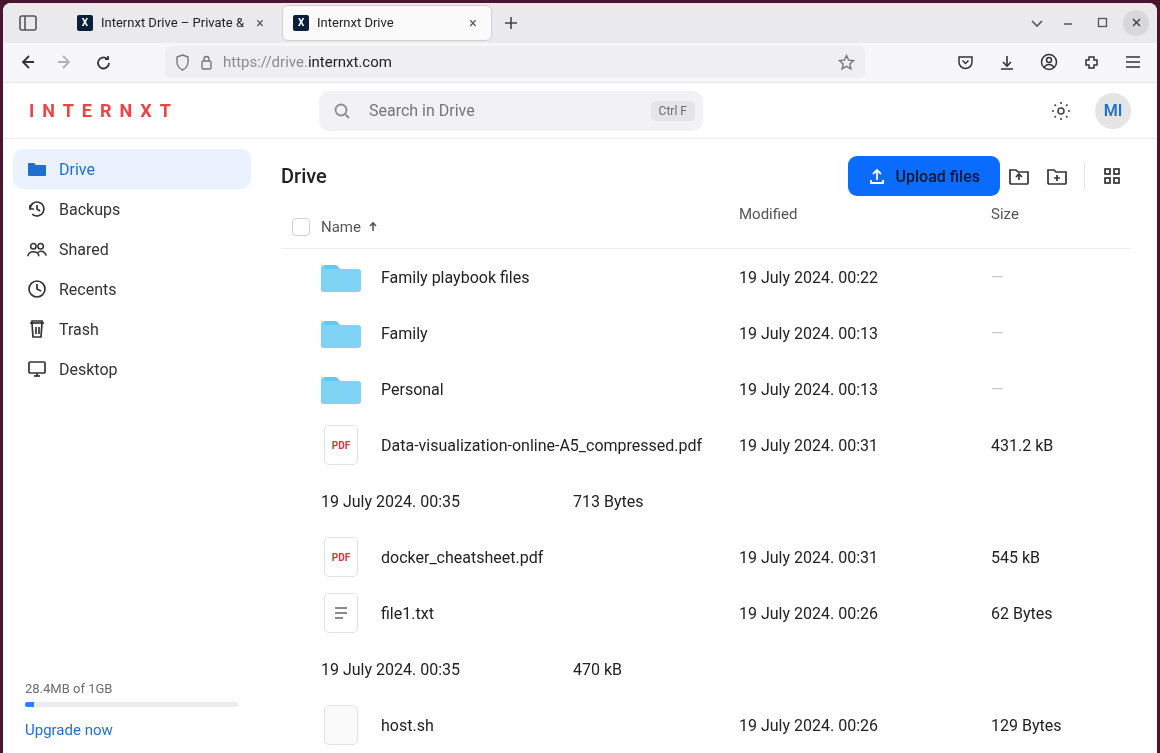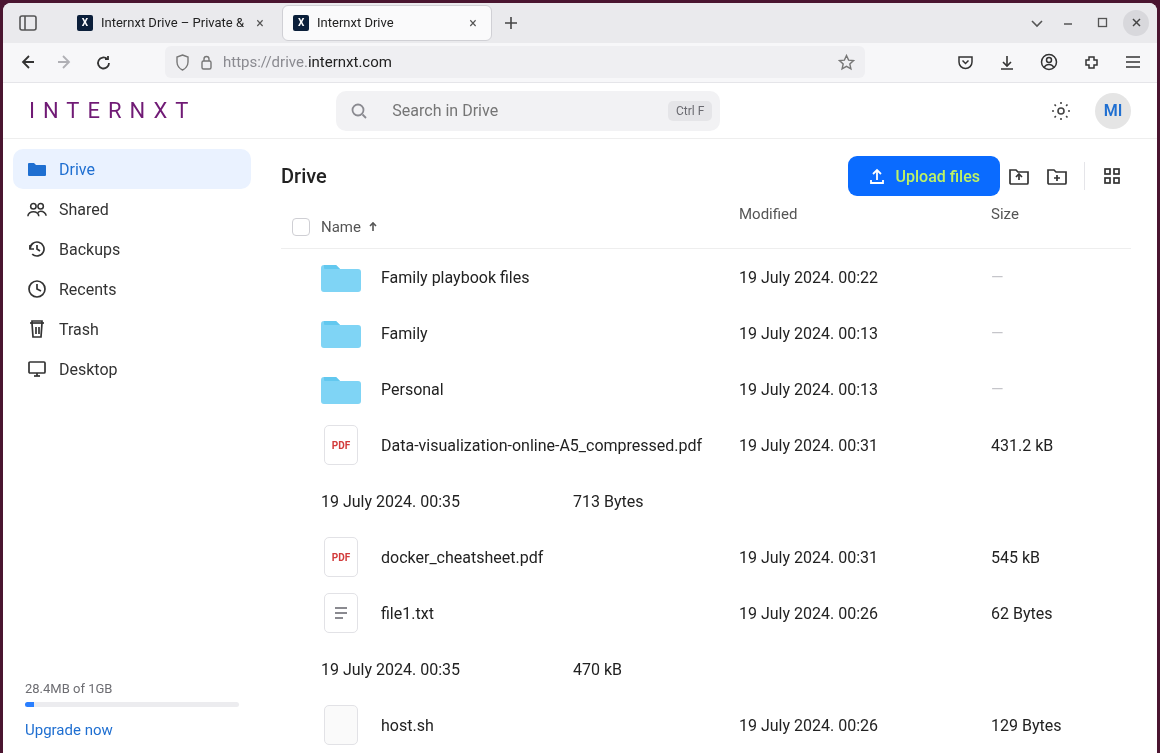--- a/index.html
+++ b/index.html
@@ -27,22 +27,22 @@
   .navbtn { width:28px; height:28px; display:flex; align-items:center; justify-content:center; color:#333; border-radius:4px; }
   .navbtn.disabled { color:#b0b0b5; }
   .urlbar { flex:1; height:32px; background:#efeff2; border-radius:6px; display:flex; align-items:center; padding:0 10px; gap:10px; max-width:700px; margin:0 auto; }
   .urltext { flex:1; font-size:15px; color:#8a8a90; }
   .urltext .strong { color:#222; }
   .urlicons-right { display:flex; gap:14px; align-items:center; margin-left:auto; color:#444; }
 
   
   .app { flex:1; display:flex; flex-direction:column; background:#fff; }
   .app-header { height:56px; display:flex; align-items:center; padding:0 26px; gap:20px; border-bottom:1px solid #eee; }
-  .brand { font-size:22px; letter-spacing:8px; font-weight:400; color:#701a75; }
-  .searchwrap { margin-left: 120px; width:384px; height:40px; background:#f2f2f4; border-radius:10px; display:flex; align-items:center; padding:0 8px 0 14px; gap:24px; }
+  .brand { font-size:18px; letter-spacing:8px; font-weight:700; color:#ef4444; }
+  .searchwrap { margin-left: 120px; width:384px; height:40px; background:#f2f2f4; border-radius:10px; display:flex; align-items:center; padding:0 8px 0 14px; gap:18px; }
   .searchwrap input { flex:1; border:none; background:transparent; font-size:16px; color:#333; outline:none; }
   .kbd { background:#e5e5e8; color:#6a6a70; font-size:12px; padding:3px 8px; border-radius:5px; }
   .app-header-spacer { flex:1; }
   .gear { width:28px; height:28px; display:flex; align-items:center; justify-content:center; color:#444; }
   .avatar { width:36px; height:36px; border-radius:50%; background:#e5e5e5; color:#1f6fd1; display:flex; align-items:center; justify-content:center; font-weight:600; font-size:16px; }
 
   .app-body { flex:1; display:flex; }
 
   
   .sidebar { width:258px; padding:10px 10px 14px 10px; display:flex; flex-direction:column; }
@@ -54,21 +54,21 @@
   .storage-text { font-size:13px; color:#6d6d72; margin-bottom:6px; }
   .storage-bar { height:5px; background:#ececef; border-radius:3px; overflow:hidden; }
   .storage-fill { height:100%; width:4%; background:#2a7fff; }
   .upgrade { color:#1f6fd1; font-size:15px; margin-top:14px; display:inline-block; }
 
   
   .main { flex:1; padding:14px 26px 0 20px; overflow:hidden; display:flex; flex-direction:column; }
   .main-toolbar { display:flex; align-items:center; height:46px; }
   .page-title { font-size:20px; color:#222; font-weight:500; }
   .toolbar-spacer { flex:1; }
-  .uploadbtn { background:#0a6bff; color:#bef264; border:none; height:40px; padding:0 20px; border-radius:9px; font-size:16px; display:flex; align-items:center; gap:10px; font-weight:500; cursor:pointer; }
+  .uploadbtn { background:#0a6bff; color:#0f172a; border:none; height:40px; padding:0 20px; border-radius:9px; font-size:16px; display:flex; align-items:center; gap:10px; font-weight:500; cursor:pointer; }
   .tb-icon { width:38px; height:38px; display:flex; align-items:center; justify-content:center; color:#333; cursor:pointer; }
   .tb-sep { width:1px; height:28px; background:#e5e5e9; margin:0 8px; }
 
   .table-head { display:flex; height:44px; border-bottom:1px solid #eee; color:#555; font-size:15px; margin-top:6px; }
   .col-check { width:40px; display:flex; align-items:center; justify-content:center; }
   .col-name { flex:1; display:flex; align-items:center; gap:6px; }
   .col-mod { width:220px; }
   .col-size { width:140px;margin-left:32px; }
 
   .rows { overflow-y:auto; }
@@ -246,38 +246,38 @@
         <div class="navitem active">
           <span class="ico">
               <svg width="20" height="18" viewBox="0 0 20 18" fill="#1f6fd1">
                 <path d="M2 3h5l2 2h9a1 1 0 0 1 1 1v9a1 1 0 0 1-1 1H2a1 1 0 0 1-1-1V4a1 1 0 0 1 1-1z"></path>
               </svg>
             </span>
           <span>Drive</span>
         </div>
         <div class="navitem">
           <span class="ico">
+              <svg width="20" height="20" viewBox="0 0 20 20" fill="none" stroke="#333" stroke-width="1.7">
+                <path d="M3 10a7 7 0 1 1 2.2 5.1"></path>
+                <polyline points="3,6 3,10 7,10"></polyline>
+                <polyline points="10,6 10,10 13,12"></polyline>
+              </svg>
+            </span>
+          <span>Backups</span>
+        </div>
+        <div class="navitem">
+          <span class="ico">
               <svg width="22" height="18" viewBox="0 0 22 18" fill="none" stroke="#333" stroke-width="1.7">
                 <circle cx="7" cy="6" r="3"></circle>
                 <circle cx="15" cy="6" r="3"></circle>
                 <path d="M1 17c0-3 3-5 6-5s6 2 6 5"></path>
                 <path d="M12 13c1-1 2-1.5 3-1.5 3 0 6 2 6 5"></path>
               </svg>
             </span>
           <span>Shared</span>
-        </div>
-        <div class="navitem">
-          <span class="ico">
-              <svg width="20" height="20" viewBox="0 0 20 20" fill="none" stroke="#333" stroke-width="1.7">
-                <path d="M3 10a7 7 0 1 1 2.2 5.1"></path>
-                <polyline points="3,6 3,10 7,10"></polyline>
-                <polyline points="10,6 10,10 13,12"></polyline>
-              </svg>
-            </span>
-          <span>Backups</span>
         </div>
         <div class="navitem">
           <span class="ico">
               <svg width="20" height="20" viewBox="0 0 20 20" fill="none" stroke="#333" stroke-width="1.7">
                 <circle cx="10" cy="10" r="8"></circle>
                 <polyline points="10,5 10,10 14,12"></polyline>
               </svg>
             </span>
           <span>Recents</span>
         </div>

